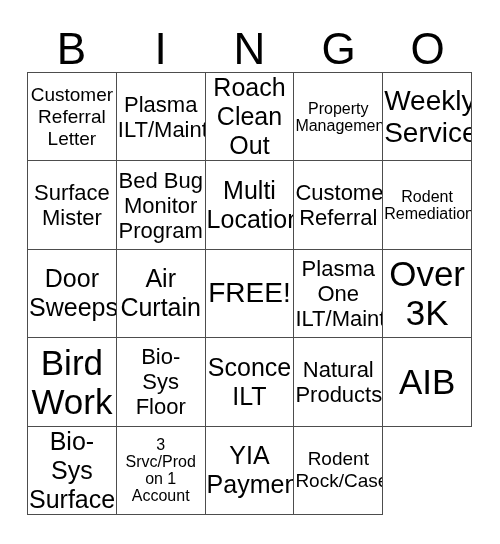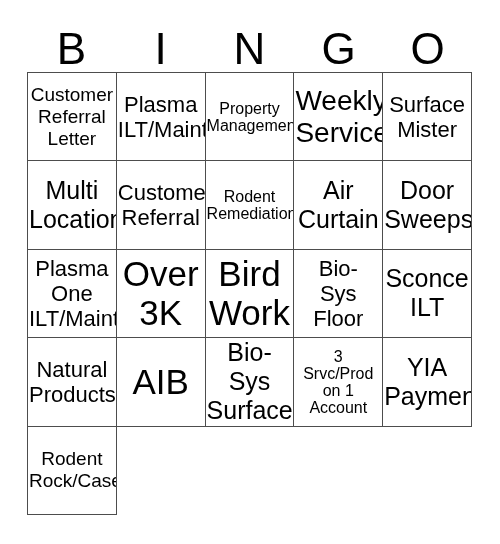--- a/index.html
+++ b/index.html
@@ -93,51 +93,64 @@
   <div id="bingo-grid">
       <div class="bingo-cell fs-sm">
         <span class="cell-text">Customer
 Referral
 Letter</span>
       </div>
       <div class="bingo-cell fs-md">
         <span class="cell-text">Plasma
 ILT/Maint</span>
       </div>
+      <div class="bingo-cell fs-lg">
+        <span class="cell-text">Roach
+Clean
+Out</span>
+      </div>
       <div class="bingo-cell fs-xs">
         <span class="cell-text">Property
 Management</span>
       </div>
       <div class="bingo-cell fs-xl">
         <span class="cell-text">Weekly
 Service</span>
       </div>
       <div class="bingo-cell fs-md">
         <span class="cell-text">Surface
 Mister</span>
+      </div>
+      <div class="bingo-cell fs-md">
+        <span class="cell-text">Bed Bug
+Monitor
+Program</span>
       </div>
       <div class="bingo-cell fs-lg">
         <span class="cell-text">Multi
 Location</span>
       </div>
       <div class="bingo-cell fs-md">
         <span class="cell-text">Customer
 Referral</span>
       </div>
       <div class="bingo-cell fs-xs">
         <span class="cell-text">Rodent
 Remediation</span>
       </div>
       <div class="bingo-cell fs-lg">
+        <span class="cell-text">Door
+Sweeps</span>
+      </div>
+      <div class="bingo-cell fs-lg">
         <span class="cell-text">Air
 Curtain</span>
       </div>
-      <div class="bingo-cell fs-lg">
-        <span class="cell-text">Door
-Sweeps</span>
+      <div class="bingo-cell fs-xl">
+        <span class="cell-text">FREE!</span>
       </div>
       <div class="bingo-cell fs-md">
         <span class="cell-text">Plasma
 One
 ILT/Maint</span>
       </div>
       <div class="bingo-cell fs-xxl">
         <span class="cell-text">Over
 3K</span>
       </div>

